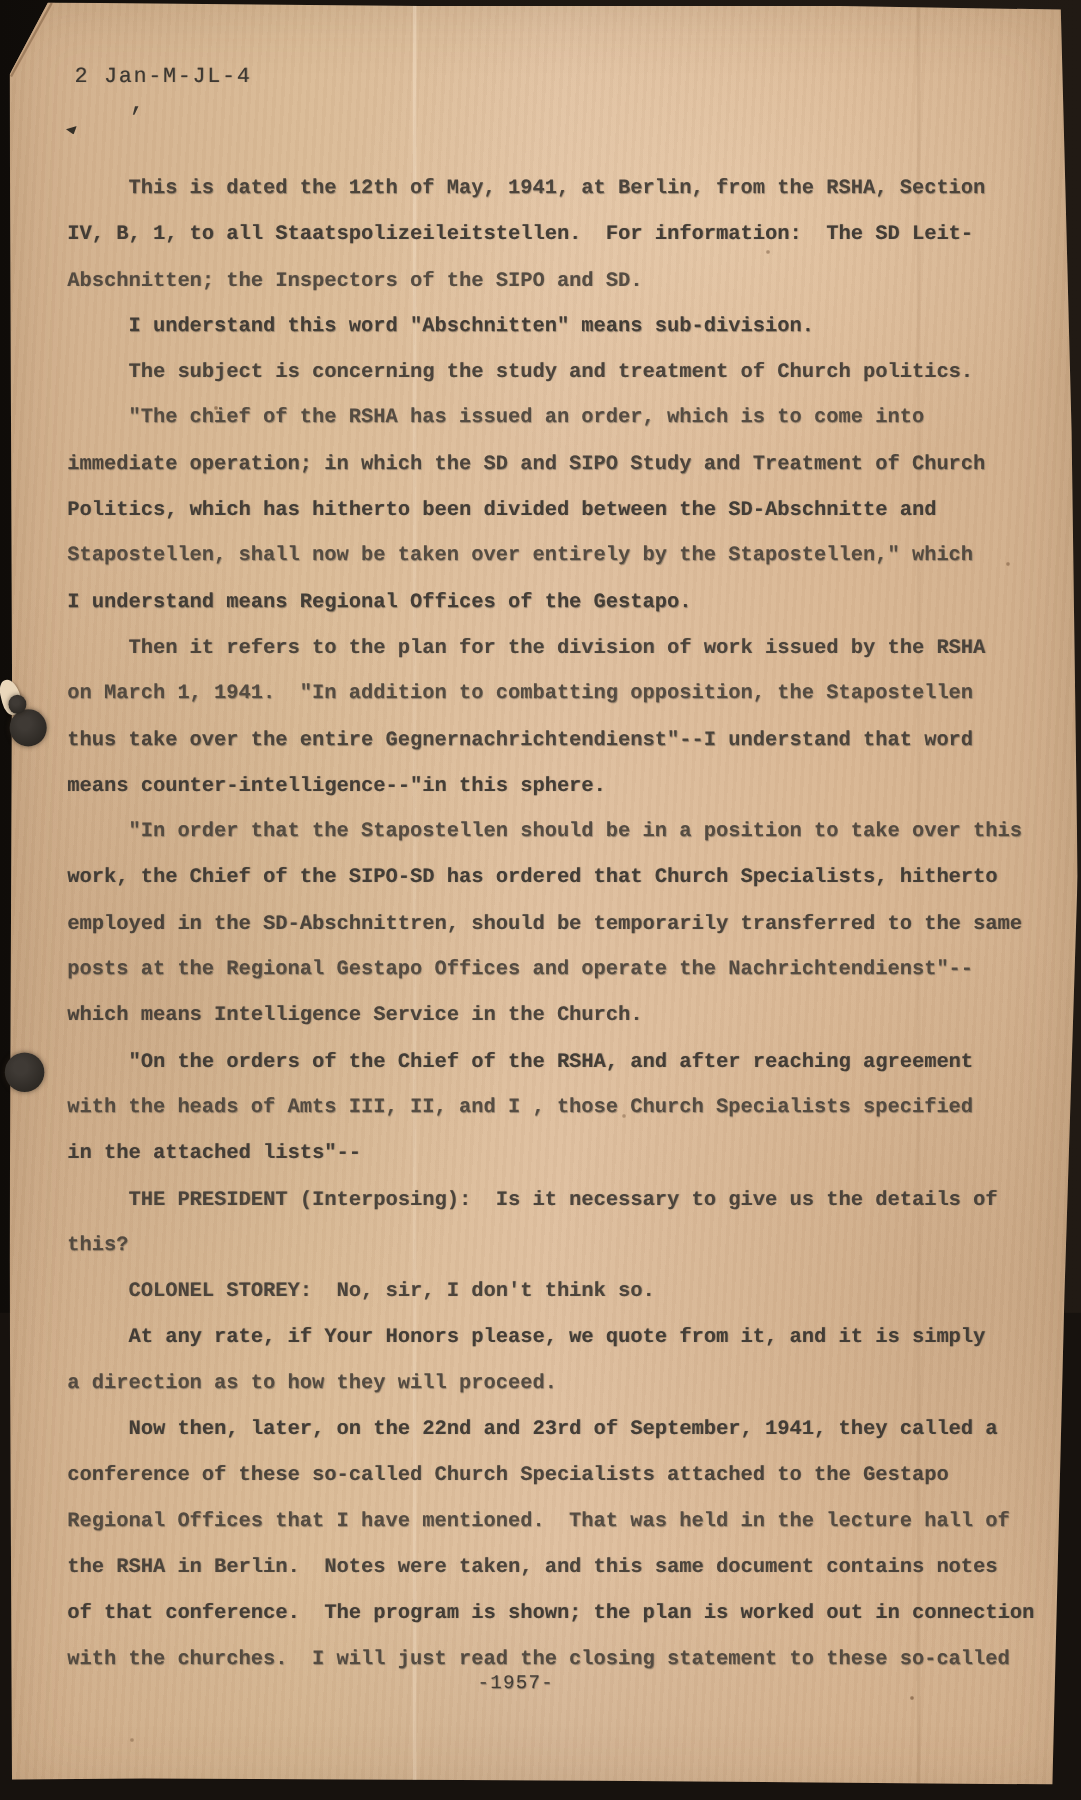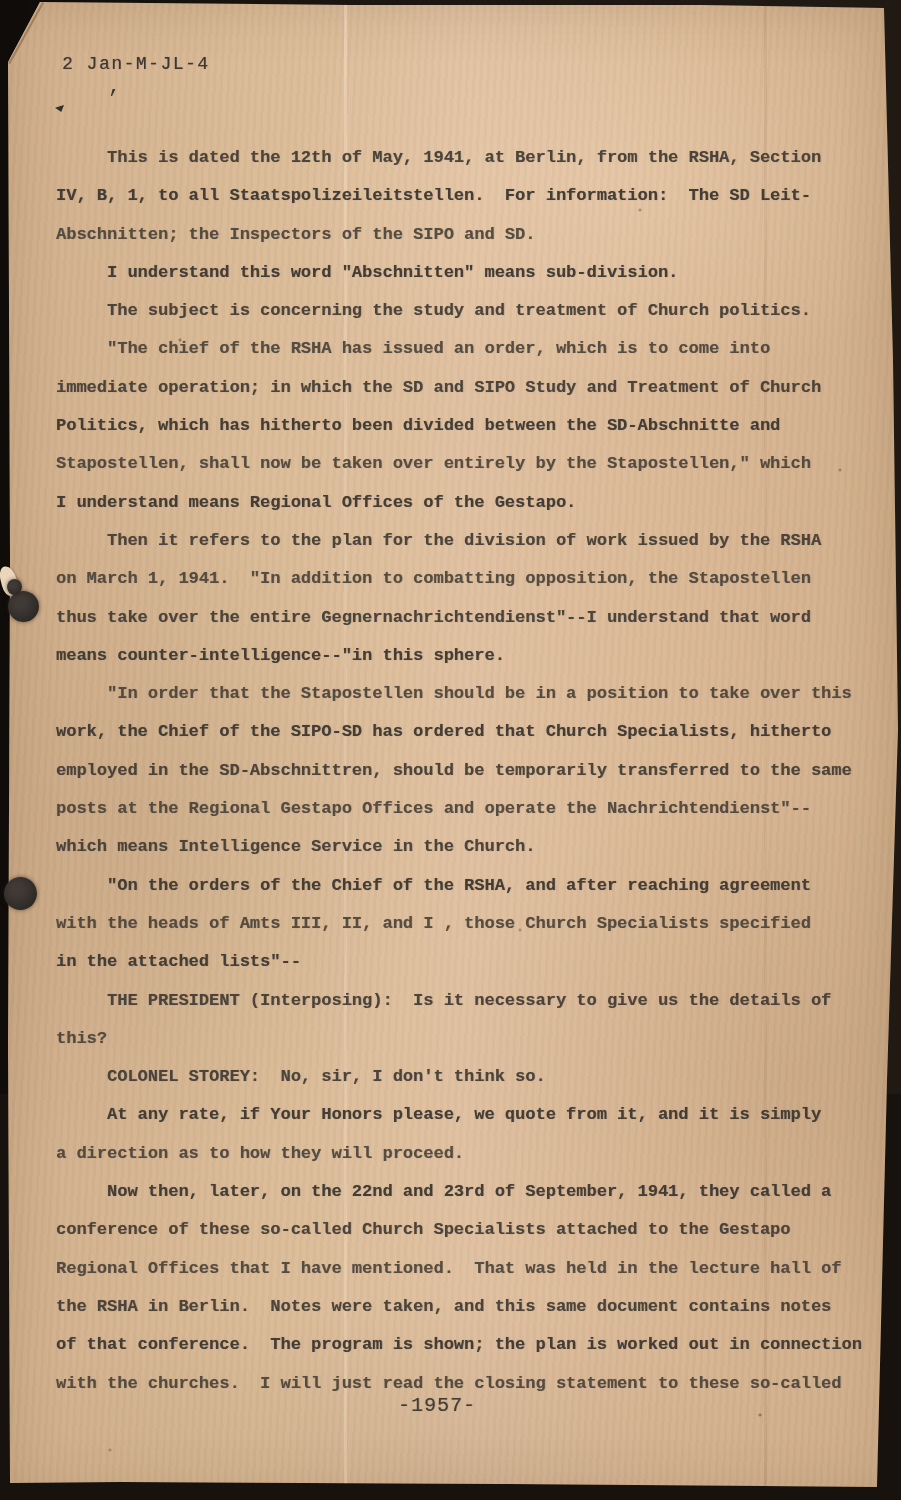--- a/index.html
+++ b/index.html
@@ -120,21 +120,21 @@
     text-shadow: 0.5px 0.4px 0.8px rgba(64,58,50,0.5);
     white-space: pre;
     font-weight: bold;
   }
   .tline { height: 38.3px; }
   .tline:nth-child(odd)  { opacity: 0.94; }
   .tline:nth-child(3n)   { opacity: 0.88; }
   .page-number {
     position: absolute;
     left: 398px; top: 1394px;
-    font-size: 20px;
+    font-size: 16px;
     letter-spacing: 1px;
     color: #443e37;
     text-shadow: 0.5px 0.4px 0.8px rgba(64,58,50,0.5);
   }
 </style>
 </head>
 <body>
 
 <div class="stage">
 

